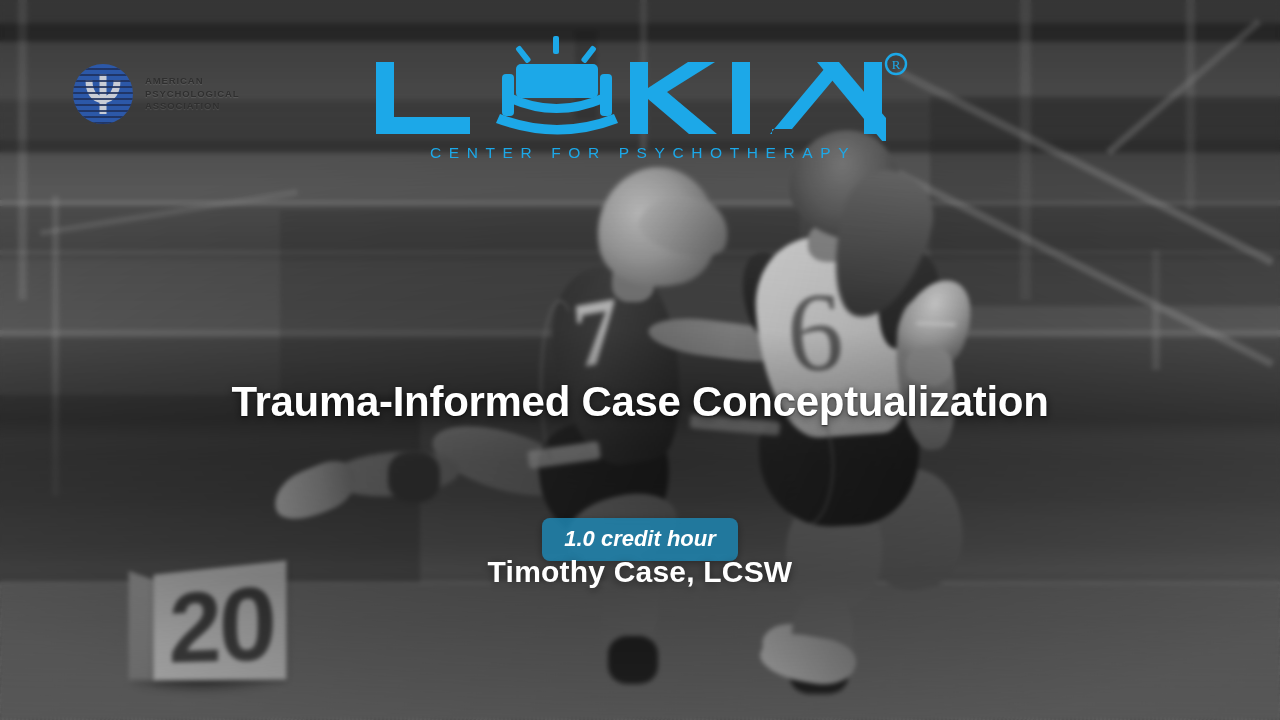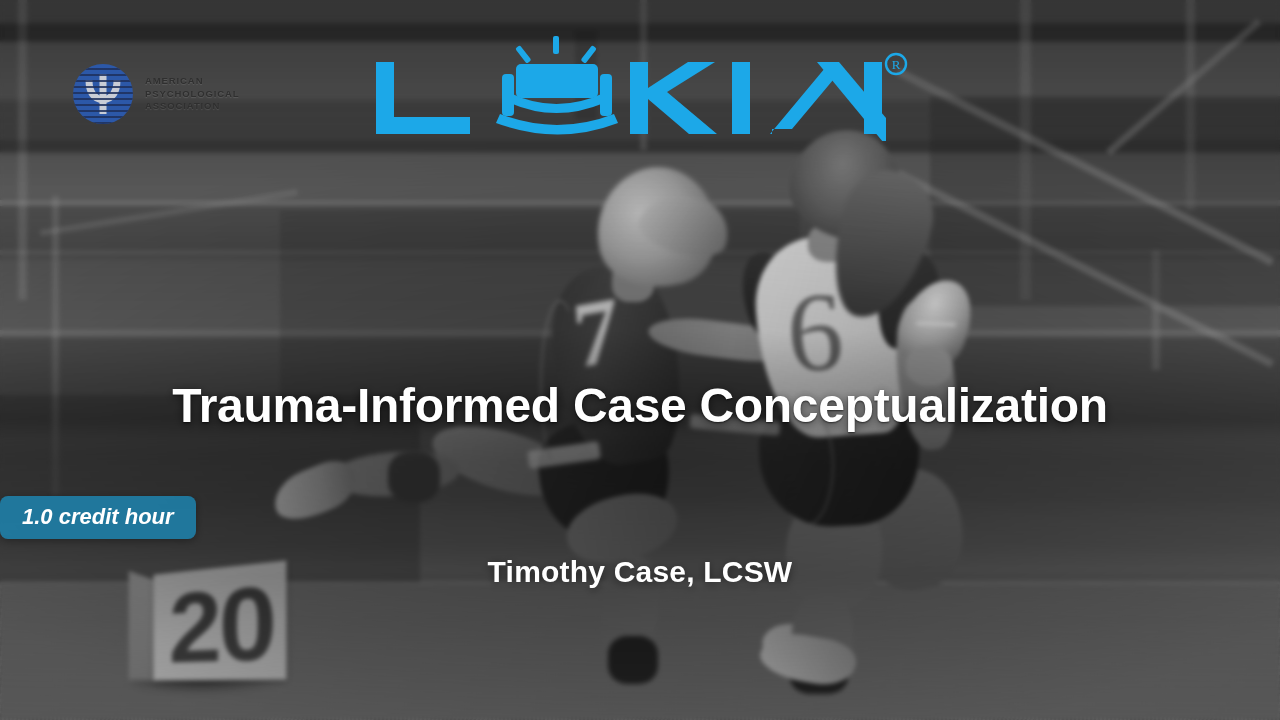--- a/index.html
+++ b/index.html
@@ -302,32 +302,32 @@
   .lokin-tag {
     position:absolute; left:56px; top:108px;
     color:#1CA8E8; font-size:15.5px; font-weight:500; letter-spacing:7.6px;
     font-family:"Liberation Sans", sans-serif; white-space:nowrap;
   }
 
   
   .title {
     position:absolute; left:0; right:0; top:378px;
     text-align:center; color:#fff;
-    font-size:48px; font-weight:700; letter-spacing:-.3px;
+    font-size:42px; font-weight:700; letter-spacing:-.3px;
     font-family:"Liberation Sans", sans-serif;
     text-shadow:0 2px 10px rgba(0,0,0,.55), 0 1px 2px rgba(0,0,0,.6);
   }
   .subtitle {
     position:absolute; left:0; right:0; top:447px;
     text-align:center; color:#F4E318;
     font-size:37px; font-weight:700; font-style:italic; letter-spacing:-.2px;
     font-family:"Liberation Sans", sans-serif;
     text-shadow:0 2px 9px rgba(0,0,0,.5);
   }
-  .badge-wrap { position:absolute; left:0; right:0; top:496px; text-align:left; }
+  .badge-wrap { position:absolute; left:0; right:0; top:518px; text-align:center; }
   .badge {
     display:inline-block; padding:8px 22px 9px;
     background:rgba(29,130,173,.86);
     border-radius:8px;
     color:#fff; font-size:22px; font-weight:700; font-style:italic;
     font-family:"Liberation Sans", sans-serif;
     box-shadow:0 2px 8px rgba(0,0,0,.33);
   }
   .presenter {
     position:absolute; left:0; right:0; top:555px;
@@ -468,20 +468,21 @@
         <path d="M398 98 h-2 l60 -72 h3 v18 l-41 49 h-20 Z"></path>
         <path d="M490 26 h18 v72 h-18 Z"></path>
         <path d="M443 26 h22 l47 56 v24 h-3 l-66 -80 Z"></path>
       </g>
 
       <g fill="none" stroke="#1CA8E8" stroke-width="2.4">
         <circle cx="522" cy="28" r="10"></circle>
       </g>
       <text x="522" y="33" font-family="Liberation Serif, serif" font-size="13" fill="#1CA8E8" text-anchor="middle">R</text>
     </svg>
+    <div class="lokin-tag">CENTER FOR PSYCHOTHERAPY</div>
   </div>
 
   <div class="title">Trauma-Informed Case Conceptualization</div>
 
 
   <div class="badge-wrap">
     <span class="badge">1.0 credit hour</span>
   </div>
 
   <div class="presenter">Timothy Case, LCSW</div>

